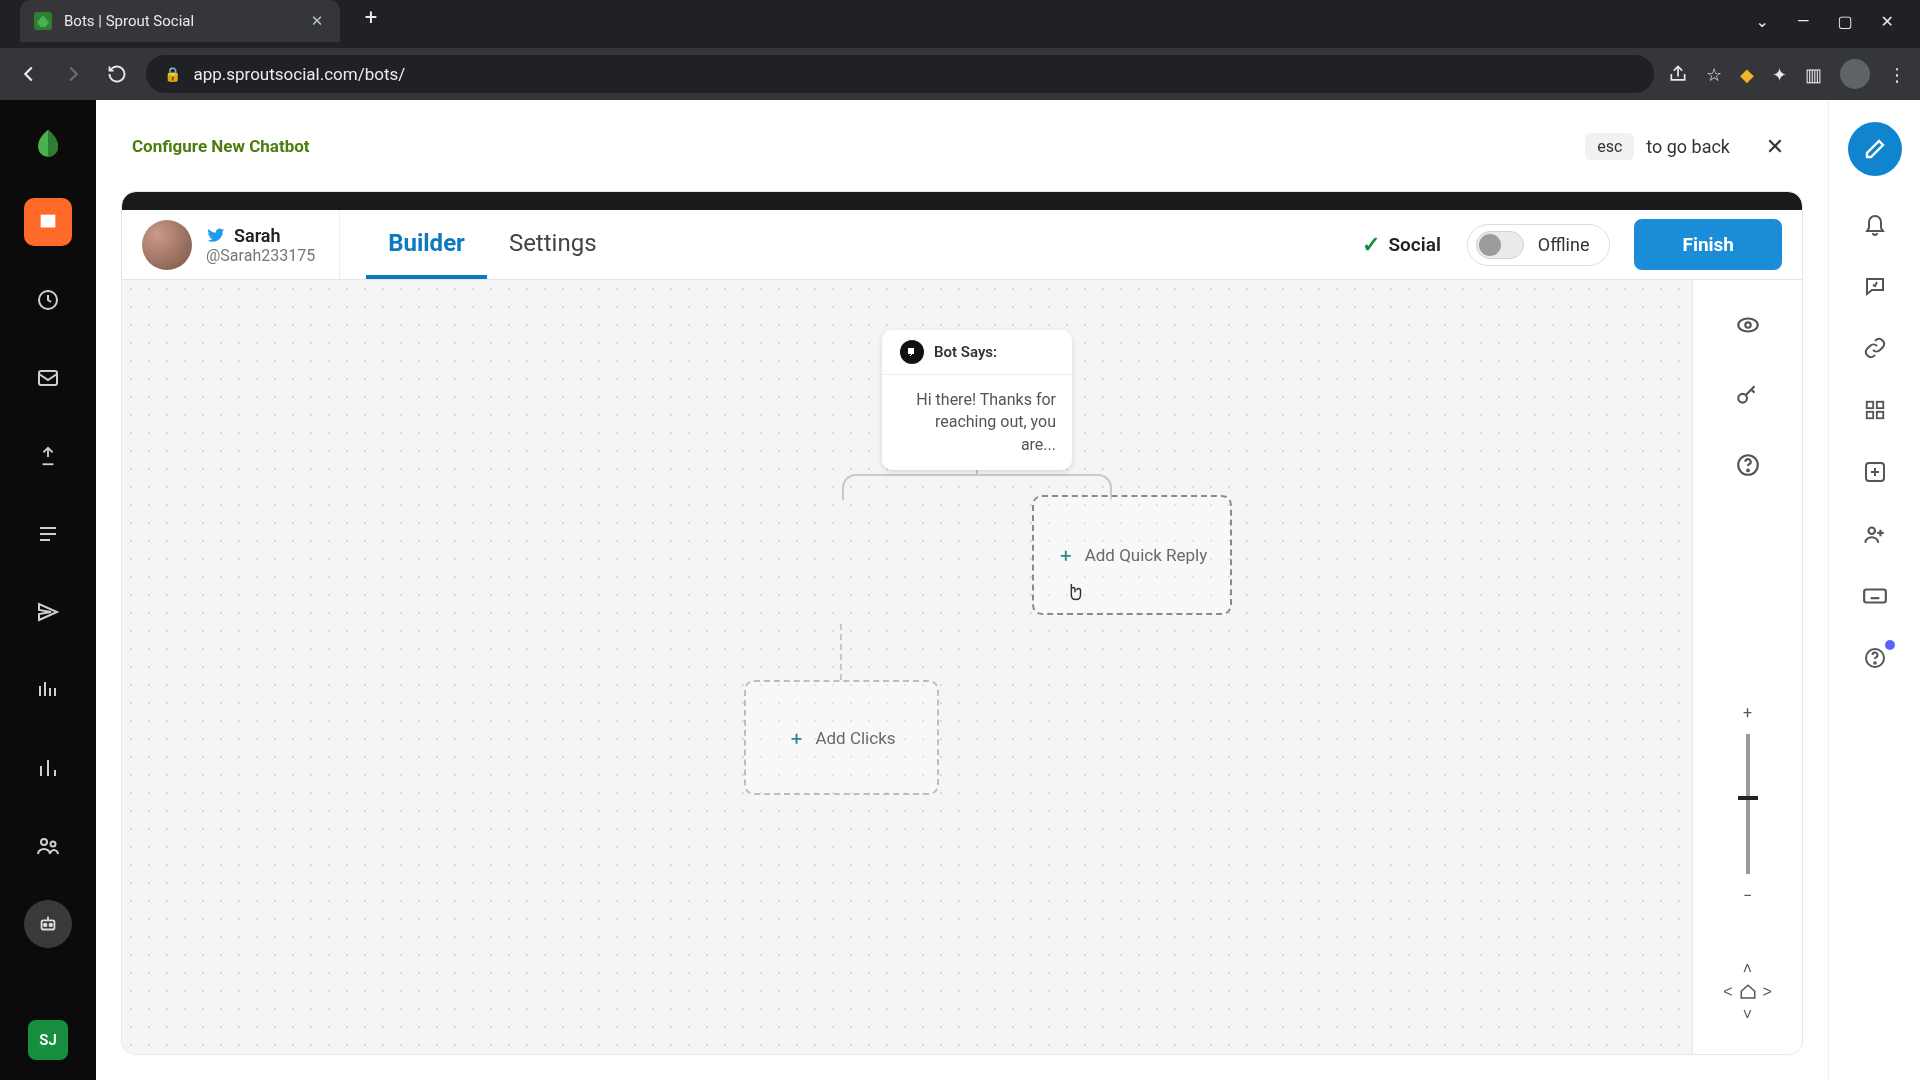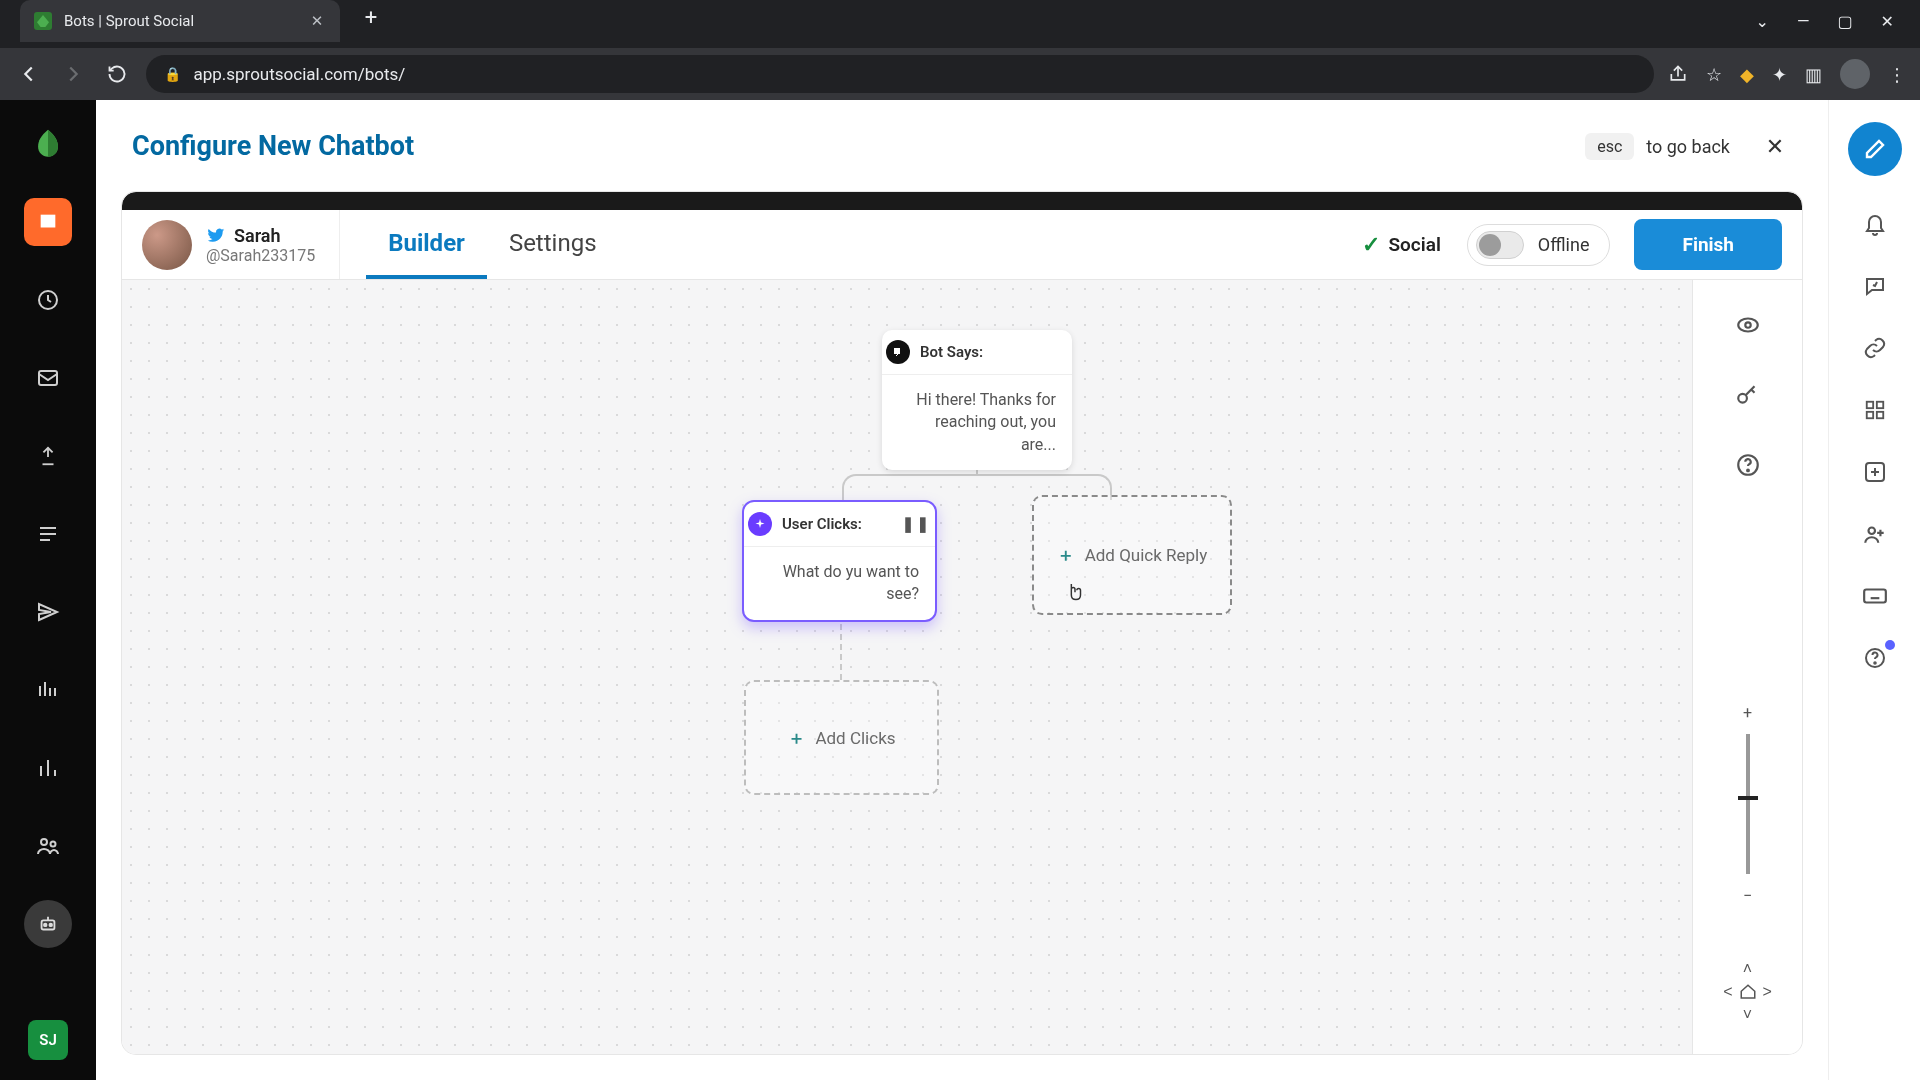--- a/index.html
+++ b/index.html
@@ -32,21 +32,21 @@
 .rail-ico.leaf { background:transparent; }
 .rail-ico.leaf svg { width:34px; height:34px; }
 .rail-ico.active { background:#ff6a2b; color:#fff; }
 .rail-ico.bot { background:#3a3a3a; border-radius:50%; }
 .rail-avatar { width:40px; height:40px; border-radius:8px; background:#178f3f; color:#fff; font-size:15px; font-weight:600; display:flex; align-items:center; justify-content:center; margin-top:auto; }
 
 .center { flex:1; display:flex; flex-direction:column; position:relative; }
 
 
 .page-head { height:92px; display:flex; align-items:center; padding:0 36px; }
-.page-title { font-size:27px; font-weight:700; color:#0369a1; }
+.page-title { font-size:17px; font-weight:700; color:#4d7c0f; }
 .page-head .spacer { flex:1; }
 .esc-pill { background:#f1f1f1; border-radius:6px; padding:4px 12px; font-size:16px; color:#333; margin-right:12px; }
 .goback { color:#333; font-size:18px; margin-right:28px; }
 .hdr-close { width:34px; height:34px; display:flex; align-items:center; justify-content:center; color:#333; cursor:pointer; font-size:22px; }
 
 
 .card-wrap { padding:0 26px 26px; flex:1; display:flex; flex-direction:column; }
 .card { flex:1; border-radius:14px; overflow:hidden; box-shadow:0 0 0 1px #e6e6e6; display:flex; flex-direction:column; position:relative; }
 .card-top-bar { height:18px; background:#1a1a1a; border-radius:14px 14px 0 0; }
 
@@ -78,21 +78,21 @@
 .right-tools { position:absolute; right:0; top:0; bottom:0; width:110px; background:#fff; border-left:1px solid #e6e6e6; display:flex; flex-direction:column; align-items:center; padding:30px 0; gap:40px; }
 .rt-ico { width:30px; height:30px; display:flex; align-items:center; justify-content:center; color:#555; cursor:pointer; }
 .zoom-block { margin-top:auto; display:flex; flex-direction:column; align-items:center; gap:6px; color:#555; }
 .zoom-rail { width:4px; height:140px; background:#999; position:relative; margin:6px 0; }
 .zoom-thumb { position:absolute; left:-8px; top:62px; width:20px; height:4px; background:#222; }
 .pan-block { display:flex; flex-direction:column; align-items:center; gap:4px; color:#555; margin-top:14px; }
 .pan-row { display:flex; gap:6px; align-items:center; }
 
 
 .node { position:absolute; background:#fff; border-radius:10px; box-shadow:0 2px 6px rgba(0,0,0,.12); }
-.node .node-head { display:flex; align-items:center; gap:10px; padding:10px 4px; border-bottom:1px solid #eee; font-weight:600; color:#333; font-size:15px; }
+.node .node-head { display:flex; align-items:center; gap:10px; padding:10px 18px; border-bottom:1px solid #eee; font-weight:600; color:#333; font-size:15px; }
 .node .node-body { padding:14px 16px; color:#555; font-size:16px; text-align:right; line-height:1.4; }
 .badge-circ { width:24px; height:24px; border-radius:50%; display:flex; align-items:center; justify-content:center; font-size:13px; }
 .badge-dark { background:#111; color:#fff; }
 .node.bot { left:760px; top:50px; width:190px; }
 .node.user { left:620px; top:220px; width:195px; border:2px solid #7a5cff; box-shadow:0 6px 14px rgba(122,92,255,.35); border-radius:12px; }
 .node.user .node-head { border-bottom:1px solid #eee; }
 .badge-purple { background:#6a3cff; color:#fff; }
 .node.user .pause { margin-left:auto; color:#555; letter-spacing:2px; font-weight:700; cursor:pointer; }
 
 .add-box { position:absolute; border:2px dashed #bdbdbd; border-radius:10px; display:flex; align-items:center; justify-content:center; gap:10px; color:#6a6a6a; font-size:17px; cursor:pointer; background:rgba(255,255,255,.3); }
@@ -305,32 +305,20 @@
                 <svg width="12" height="12" viewBox="0 0 24 24" fill="#fff">
                     <path d="M4 4h12v12H4z"></path>
                     <path d="M8 20l4-4" stroke="#fff" stroke-width="2"></path>
                   </svg>
               </span>
               <span>Bot Says:</span>
             </div>
             <div class="node-body">Hi there! Thanks for reaching out, you are...</div>
           </div>
 
-          <div class="node user">
-            <div class="node-head">
-              <span class="badge-circ badge-purple">
-                <svg width="12" height="12" viewBox="0 0 24 24" fill="#fff">
-                    <path d="M12 2l2 7 7 2-7 2-2 7-2-7-7-2 7-2z"></path>
-                  </svg>
-              </span>
-              <span>User Clicks:</span>
-              <span class="pause">❚❚</span>
-            </div>
-            <div class="node-body">What do yu want to see?</div>
-          </div>
 
           <div class="add-box add-quick">
             <span class="plus">＋</span>
             <span>Add Quick Reply</span>
           </div>
 
           <div class="add-box add-msg">
             <span class="plus">＋</span>
             <span>Add Clicks</span>
           </div>

